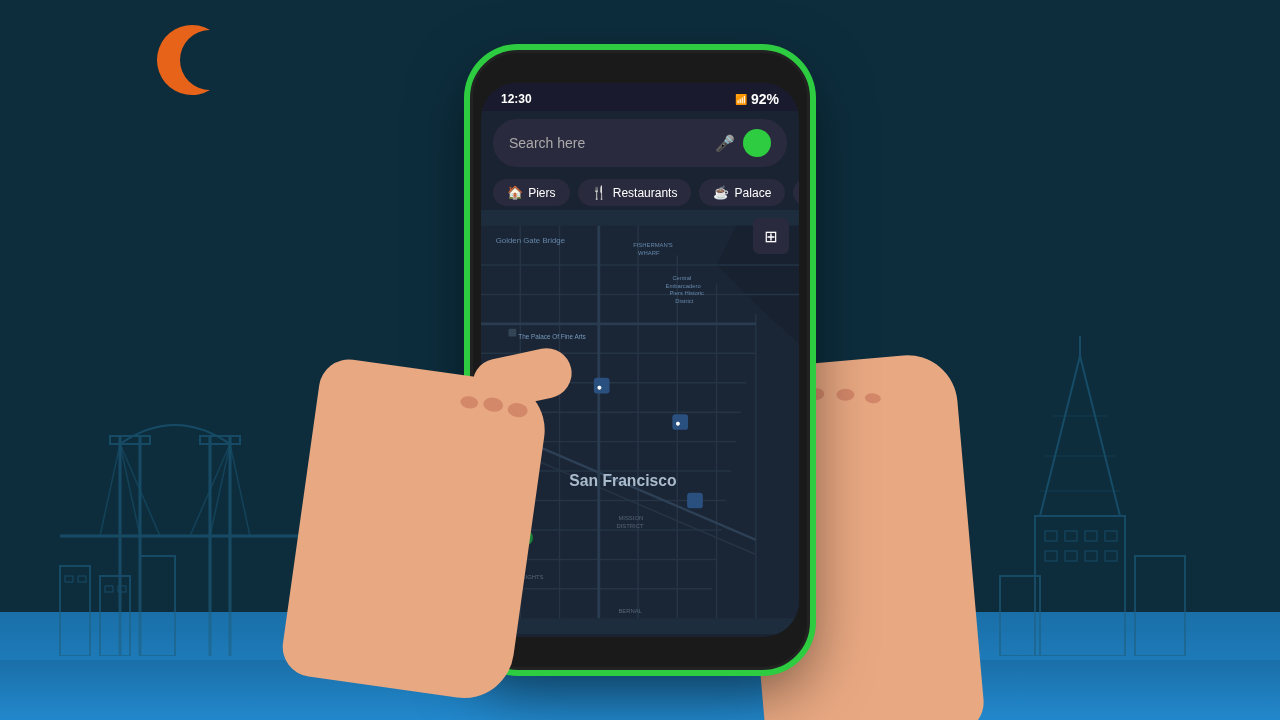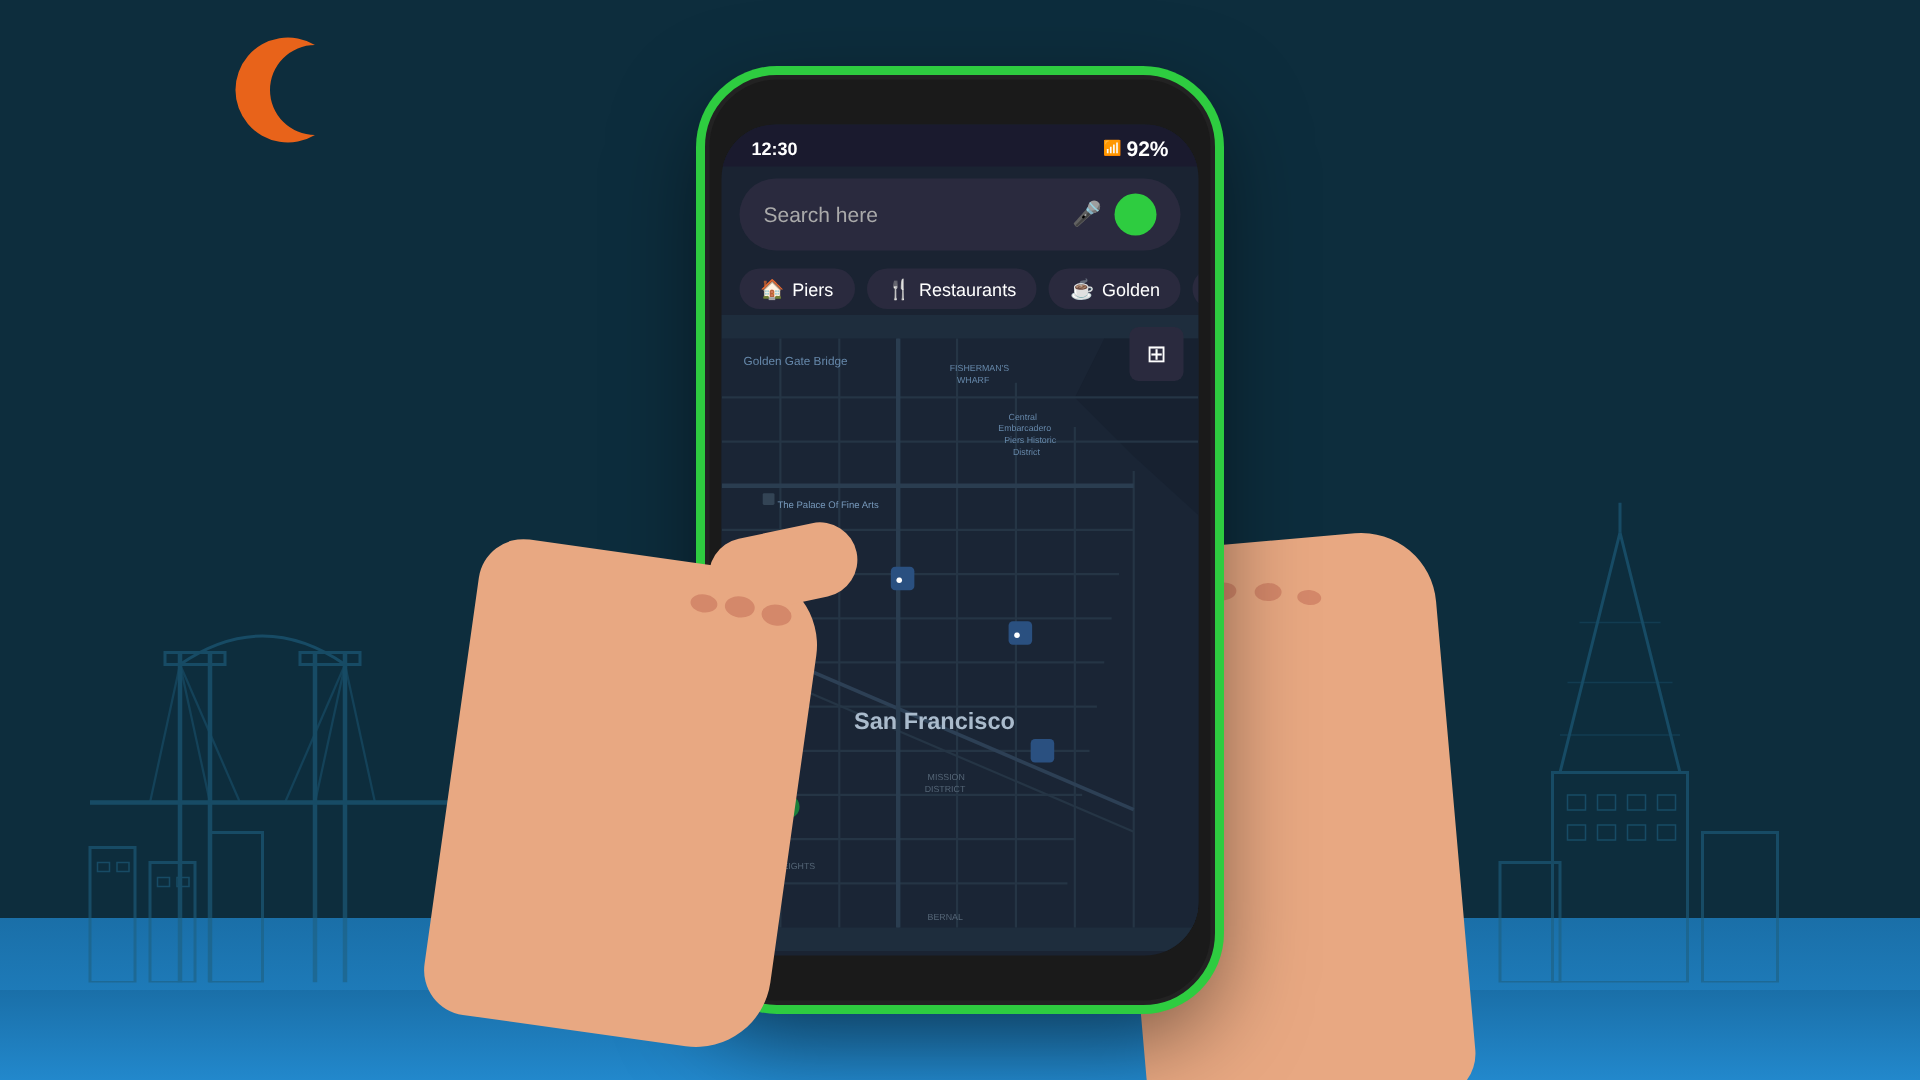--- a/index.html
+++ b/index.html
@@ -315,21 +315,21 @@
         <div class="chip">
           <span class="chip-icon">🏠</span>
           <span>Piers</span>
         </div>
         <div class="chip">
           <span class="chip-icon">🍴</span>
           <span>Restaurants</span>
         </div>
         <div class="chip">
           <span class="chip-icon">☕</span>
-          <span>Golden</span>
+          <span>Palace</span>
         </div>
         <div class="chip" style="min-width:50px">
           
           
         </div>
       </div>
 
       <div class="map-area">
 
         <svg class="map-svg" viewBox="0 0 324 400" xmlns="http://www.w3.org/2000/svg">

